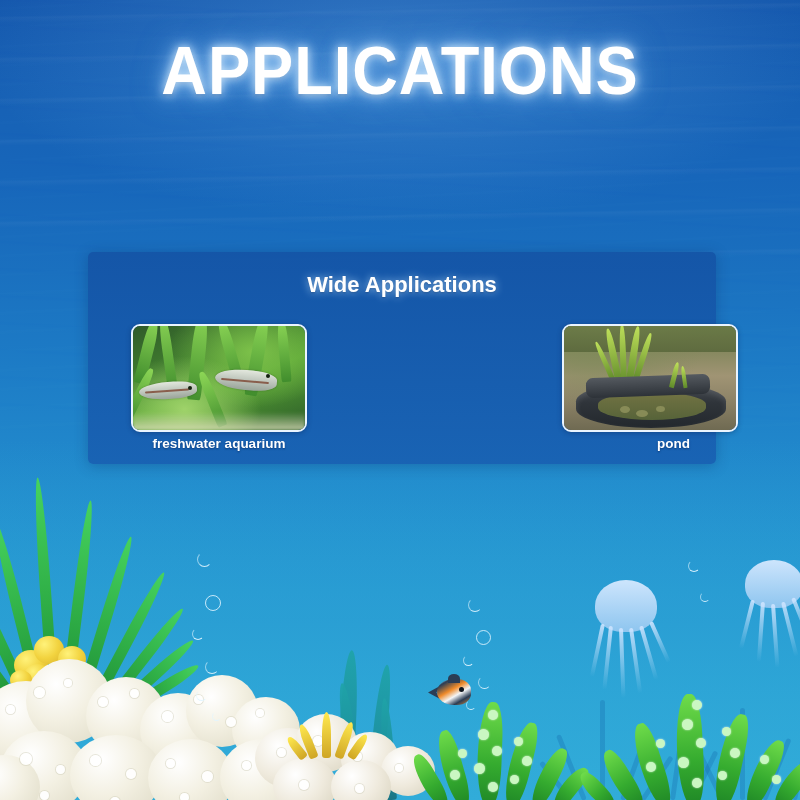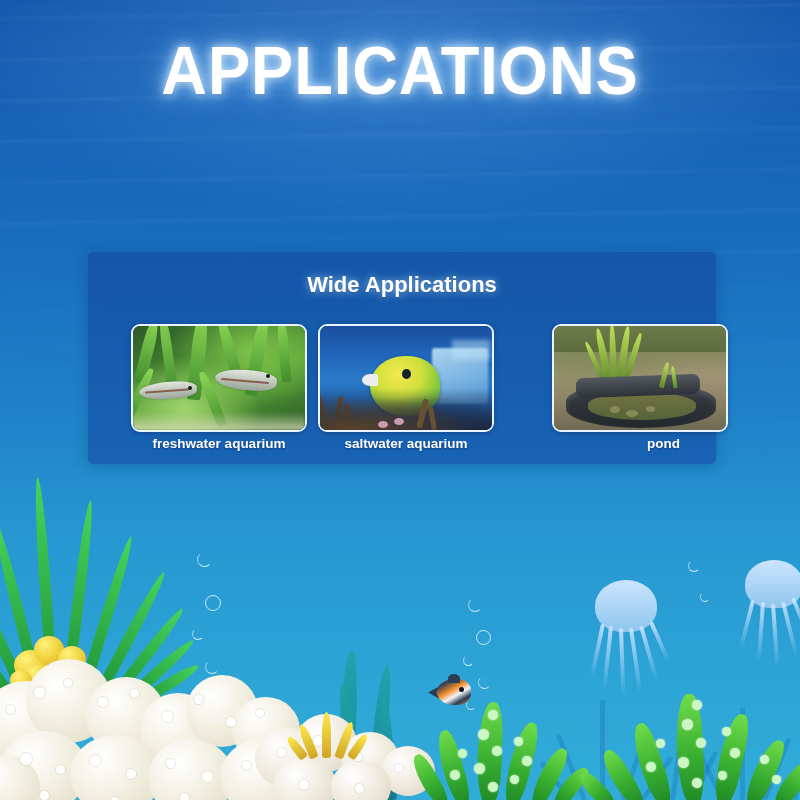--- a/index.html
+++ b/index.html
@@ -96,21 +96,21 @@
     position:relative;width:172px;height:104px;border-radius:9px;
     border:2px solid #e9f4ff;overflow:hidden;
     box-shadow:0 1px 5px rgba(4,30,75,.35);
     background:#1a4f8a;
   }
   .cap{
     position:absolute;top:112px;width:100%;text-align:center;
     font-size:13.5px;font-weight:bold;color:#ffffff;
     text-shadow:0 1px 2px rgba(6,40,95,.65);
   }
-  .t1{left:43px;} .t2{left:230px;} .t3{left:417px;padding-left:47px;}
+  .t1{left:43px;} .t2{left:230px;} .t3{left:427px;padding-left:47px;}
 
   
   .fw{position:absolute;inset:0;
     background:
       radial-gradient(ellipse at 30% 80%,#9fd36a 0%,rgba(159,211,106,0) 45%),
       radial-gradient(ellipse at 70% 25%,#7dc24a 0%,rgba(125,194,74,0) 50%),
       linear-gradient(160deg,#2f5a2a 0%,#3f7a2e 30%,#56a133 55%,#2d5d2a 100%);
     filter:blur(.2px);
   }
   .blade{position:absolute;background:linear-gradient(180deg,#8fd957,#3f8c2c);border-radius:40% 40% 10% 10%;opacity:.95;}
@@ -247,39 +247,20 @@
           <div class="fw-line" style="left:12px;top:64px;width:44px;transform:rotate(-4deg)"></div>
           <div class="fw-eye" style="left:55px;top:60px;"></div>
           <div class="fw-fish" style="left:82px;top:44px;width:62px;height:20px;transform:rotate(5deg)"></div>
           <div class="fw-line" style="left:88px;top:54px;width:48px;transform:rotate(5deg)"></div>
           <div class="fw-eye" style="left:133px;top:48px;"></div>
           <div class="fw-sand"></div>
         </div>
         <div class="cap">freshwater aquarium</div>
       </div>
 
-      <div class="thumb-wrap t2">
-        <div class="thumb">
-          <div class="sw"></div>
-          <div class="sw-glass2"></div>
-          <div class="sw-glass"></div>
-          <div class="sw-branch" style="left:4px;bottom:2px;width:6px;height:40px;transform:rotate(-16deg)"></div>
-          <div class="sw-branch" style="left:14px;bottom:2px;width:5px;height:32px;transform:rotate(8deg)"></div>
-          <div class="sw-branch" style="left:26px;bottom:0;width:6px;height:26px;transform:rotate(-6deg)"></div>
-          <div class="sw-fish"></div>
-          <div class="sw-snout"></div>
-          <div class="sw-eye"></div>
-          <div class="sw-coral"></div>
-          <div class="sw-branch" style="left:96px;bottom:2px;width:6px;height:30px;transform:rotate(14deg)"></div>
-          <div class="sw-branch" style="left:112px;bottom:0;width:5px;height:24px;transform:rotate(-10deg)"></div>
-          <div class="sw-pink" style="left:58px;"></div>
-          <div class="sw-pink" style="left:74px;bottom:5px;"></div>
-        </div>
-        <div class="cap">saltwater aquarium</div>
-      </div>
 
       <div class="thumb-wrap t3">
         <div class="thumb">
           <div class="pd"></div>
           <div class="pd-path"></div>
           <div class="pd-grass" style="left:46px;top:2px;width:7px;height:56px;transform:rotate(-12deg)"></div>
           <div class="pd-grass" style="left:56px;top:-2px;width:6px;height:62px;transform:rotate(-2deg)"></div>
           <div class="pd-grass" style="left:66px;top:0px;width:7px;height:58px;transform:rotate(9deg)"></div>
           <div class="pd-grass" style="left:76px;top:6px;width:6px;height:50px;transform:rotate(18deg)"></div>
           <div class="pd-grass" style="left:38px;top:14px;width:5px;height:42px;transform:rotate(-24deg)"></div>

